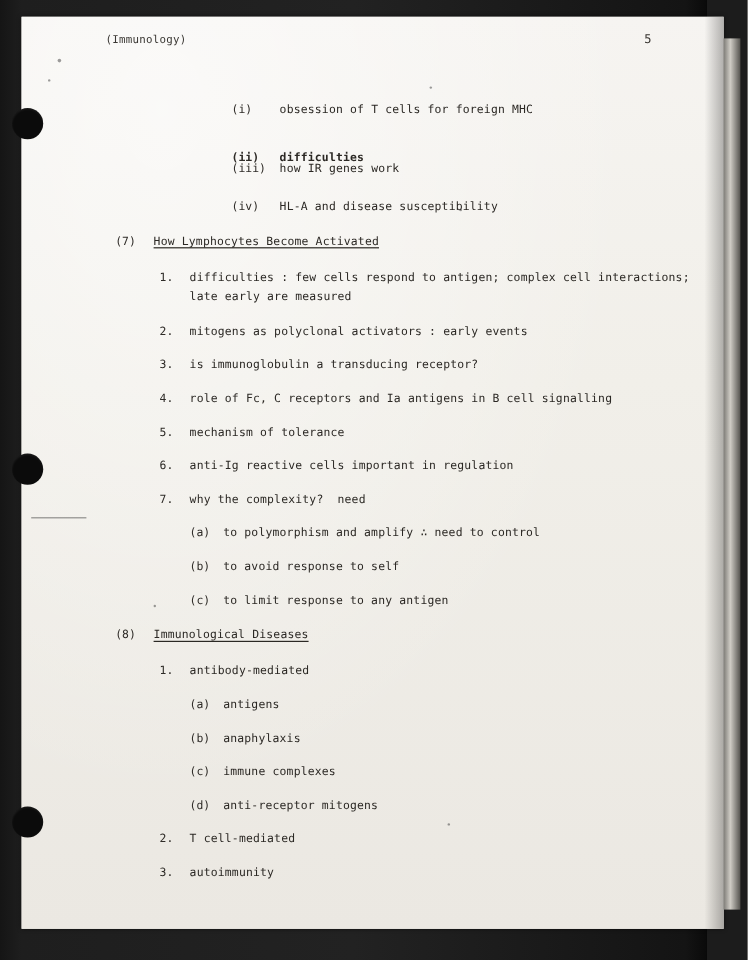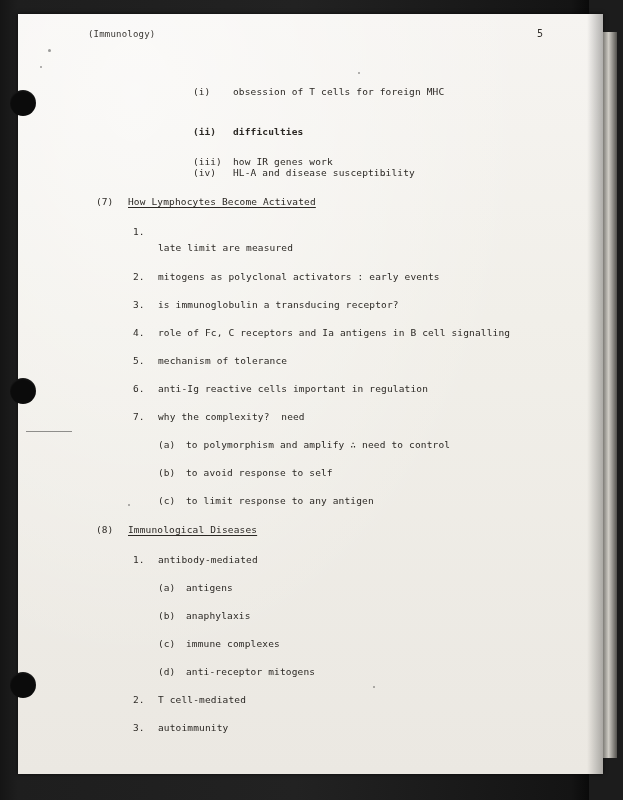--- a/index.html
+++ b/index.html
@@ -181,38 +181,39 @@
         <div class="row" style="top:0px;position:absolute;width:585px;">
           <span class="marker i-roman">(i)</span>
           <span class="text t-roman">obsession of T cells for foreign MHC</span>
         </div>
 
         <div class="row" style="top:40px;position:absolute;width:585px;font-weight:bold;">
           <span class="marker i-roman">(ii)</span>
           <span class="text t-roman">difficulties</span>
         </div>
 
-        <div class="row" style="top:70px;position:absolute;width:585px;">
+        <div class="row" style="top:49px;position:absolute;width:585px;">
           <span class="marker i-roman">(iii)</span>
           <span class="text t-roman">how IR genes work</span>
         </div>
 
         <div class="row" style="top:81px;position:absolute;width:585px;">
           <span class="marker i-roman">(iv)</span>
           <span class="text t-roman">HL-A and disease susceptibility</span>
         </div>
 
         <div class="row" style="top:110px;position:absolute;width:585px;">
           <span class="marker i-sec">(7)</span>
           <span class="text t-sec underline">How Lymphocytes Become Activated</span>
         </div>
 
         <div class="row tall" style="top:140px;position:absolute;width:585px;">
           <span class="marker i-num">1.</span>
-          <span class="wrap2 t-num" style="top:16px;">late limit are measured</span>
+          <span class="text t-num">difficulties : few cells respond to antigen; complex cell interactions;</span>
+          <span class="wrap2 t-num" style="top:16px;">late early are measured</span>
         </div>
 
         <div class="row" style="top:185px;position:absolute;width:585px;">
           <span class="marker i-num">2.</span>
           <span class="text t-num">mitogens as polyclonal activators : early events</span>
         </div>
 
         <div class="row" style="top:213px;position:absolute;width:585px;">
           <span class="marker i-num">3.</span>
           <span class="text t-num">is immunoglobulin a transducing receptor?</span>

